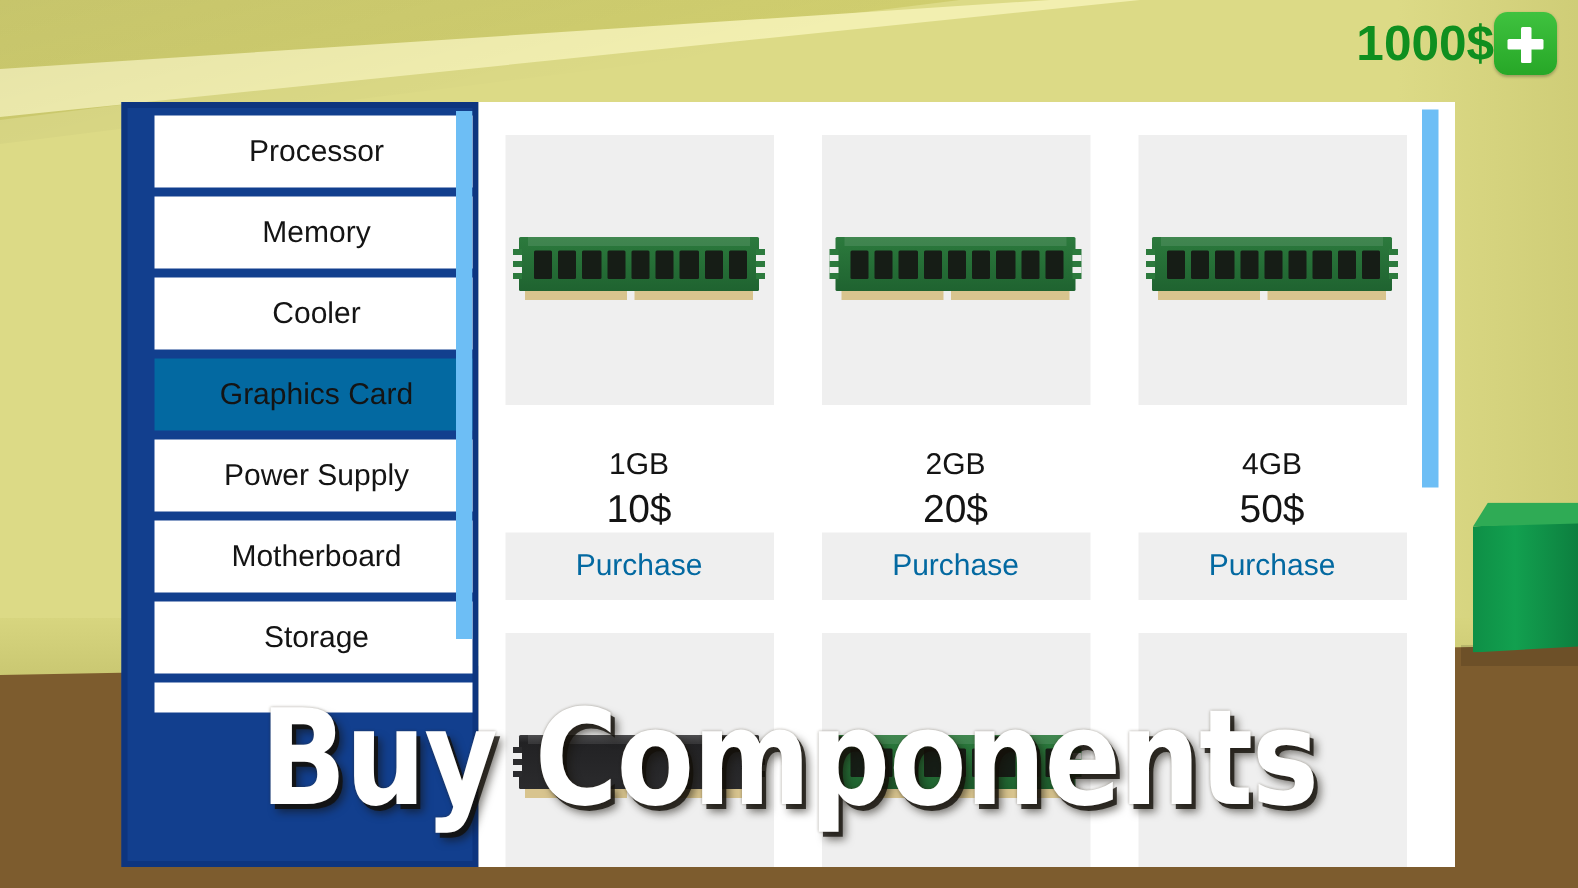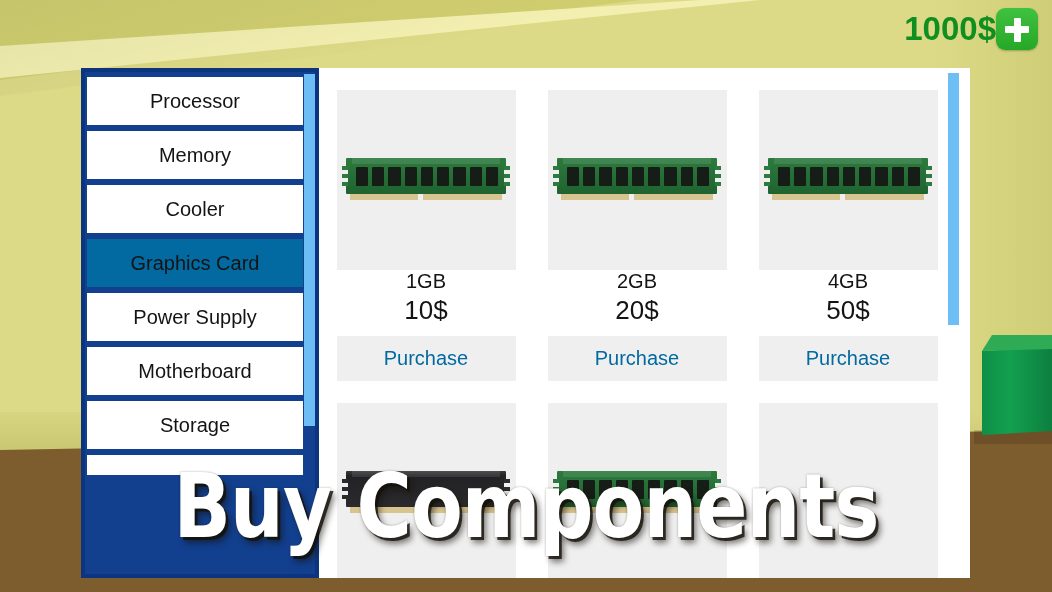--- a/index.html
+++ b/index.html
@@ -98,21 +98,21 @@
     z-index:20;
     display:flex;
   }
 
   
   #sidebar {
     width:238px; height:510px;
     background:#123f8e;
     border:4px solid #0d357f;
     position:relative;
-    padding:5px 5px 5px 2px;
+    padding:5px 5px 5px 18px;
     display:flex; flex-direction:column;
     gap:6px;
     overflow:hidden;
   }
   .side-item {
     background:#ffffff;
     color:#141414;
     font-size:20px;
     height:48px;
     display:flex; align-items:center; justify-content:center;
@@ -201,24 +201,24 @@
   .ram .contacts {
     position:absolute; left:8px; top:36px; width:152px; height:6px;
     background:#d8c48e;
   }
   .ram .gap {
     position:absolute; left:76px; top:36px; width:5px; height:6px;
     background:#efefef;
   }
 
   .card-title {
-    font-size:20px; color:#141414; margin-top:0;
+    font-size:20px; color:#141414; margin-top:29px;
   }
   .card-price {
-    font-size:26px; color:#141414; margin-top:2px; margin-bottom:10px;
+    font-size:26px; color:#141414; margin-top:2px; 
   }
   .purchase-btn {
     width:179px; height:45px;
     background:#efefef;
     border:none;
     font-size:20px; color:#0369a1;
     font-family:"Liberation Sans", sans-serif;
     cursor:pointer;
     display:flex; align-items:center; justify-content:center;
   }

